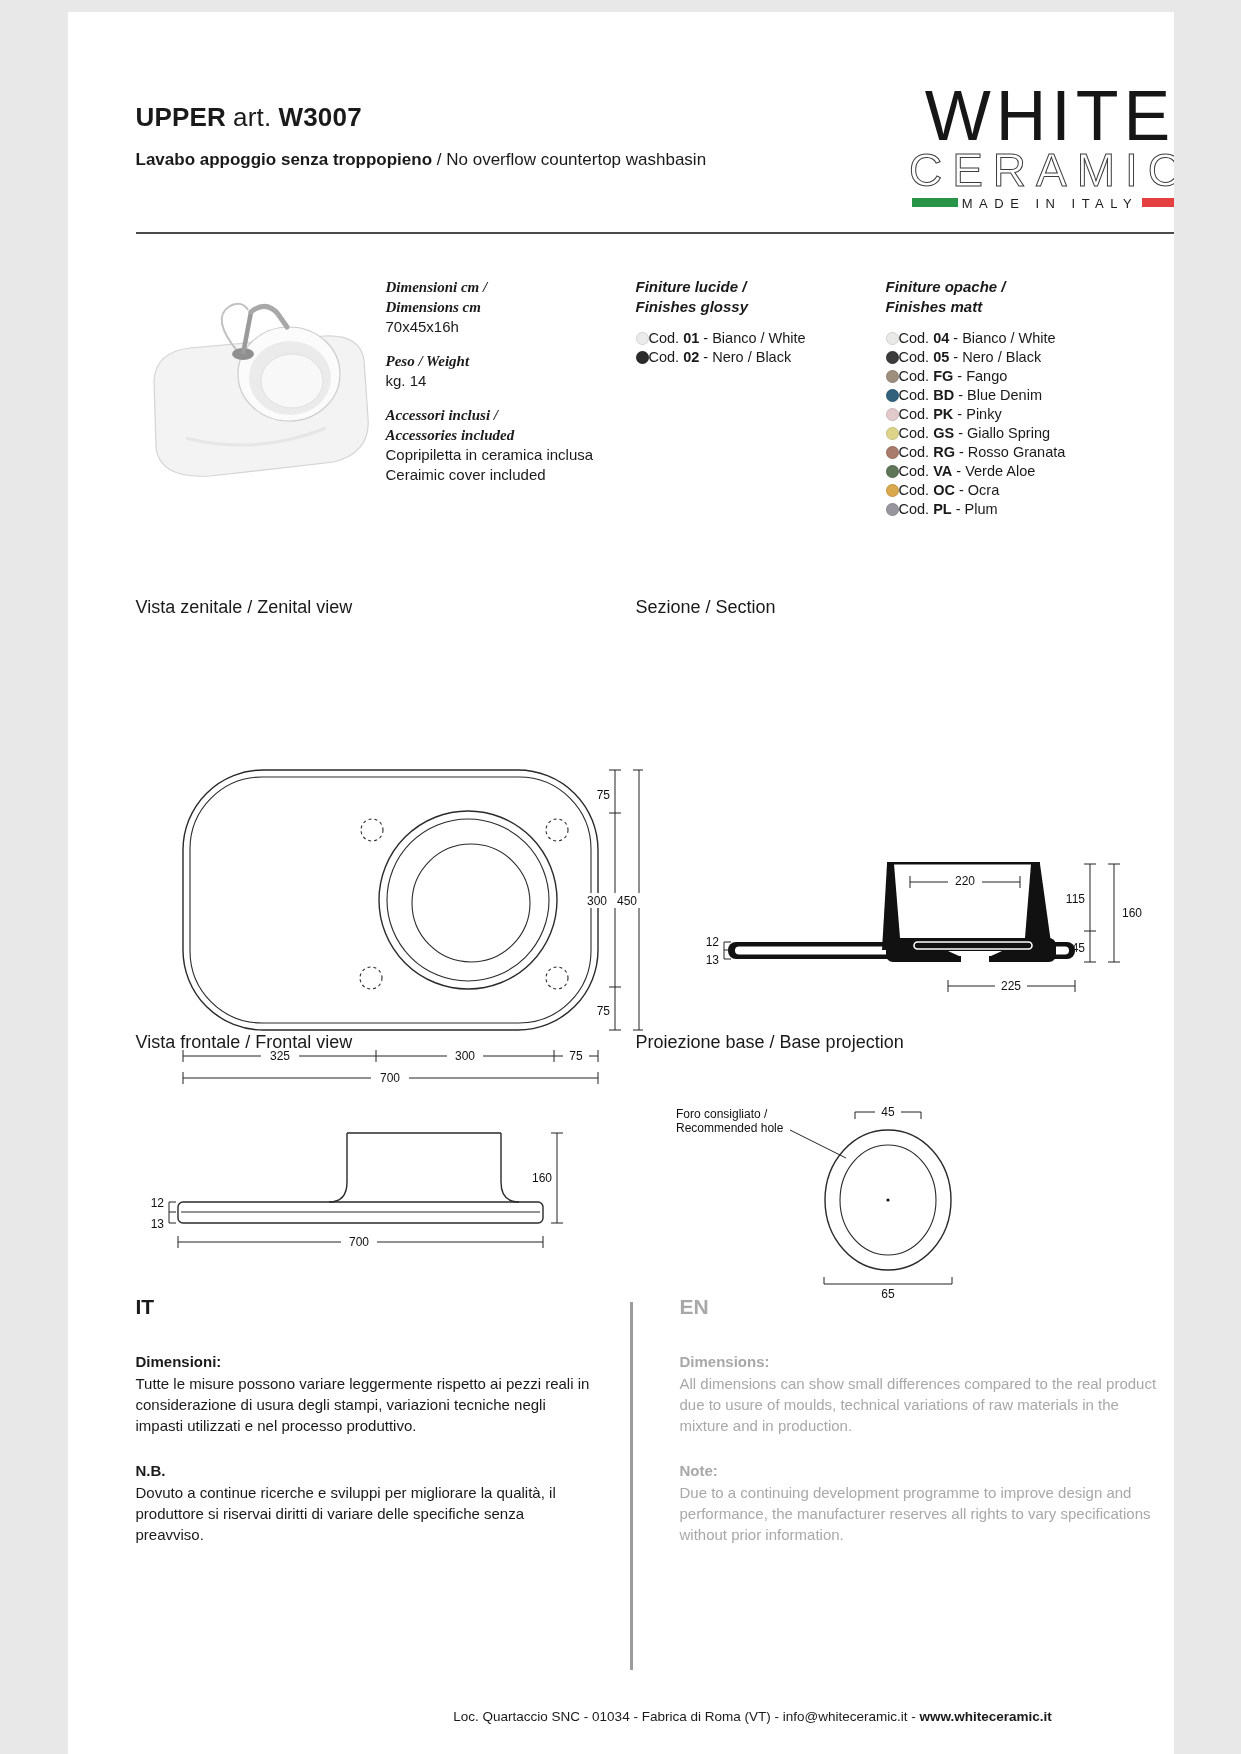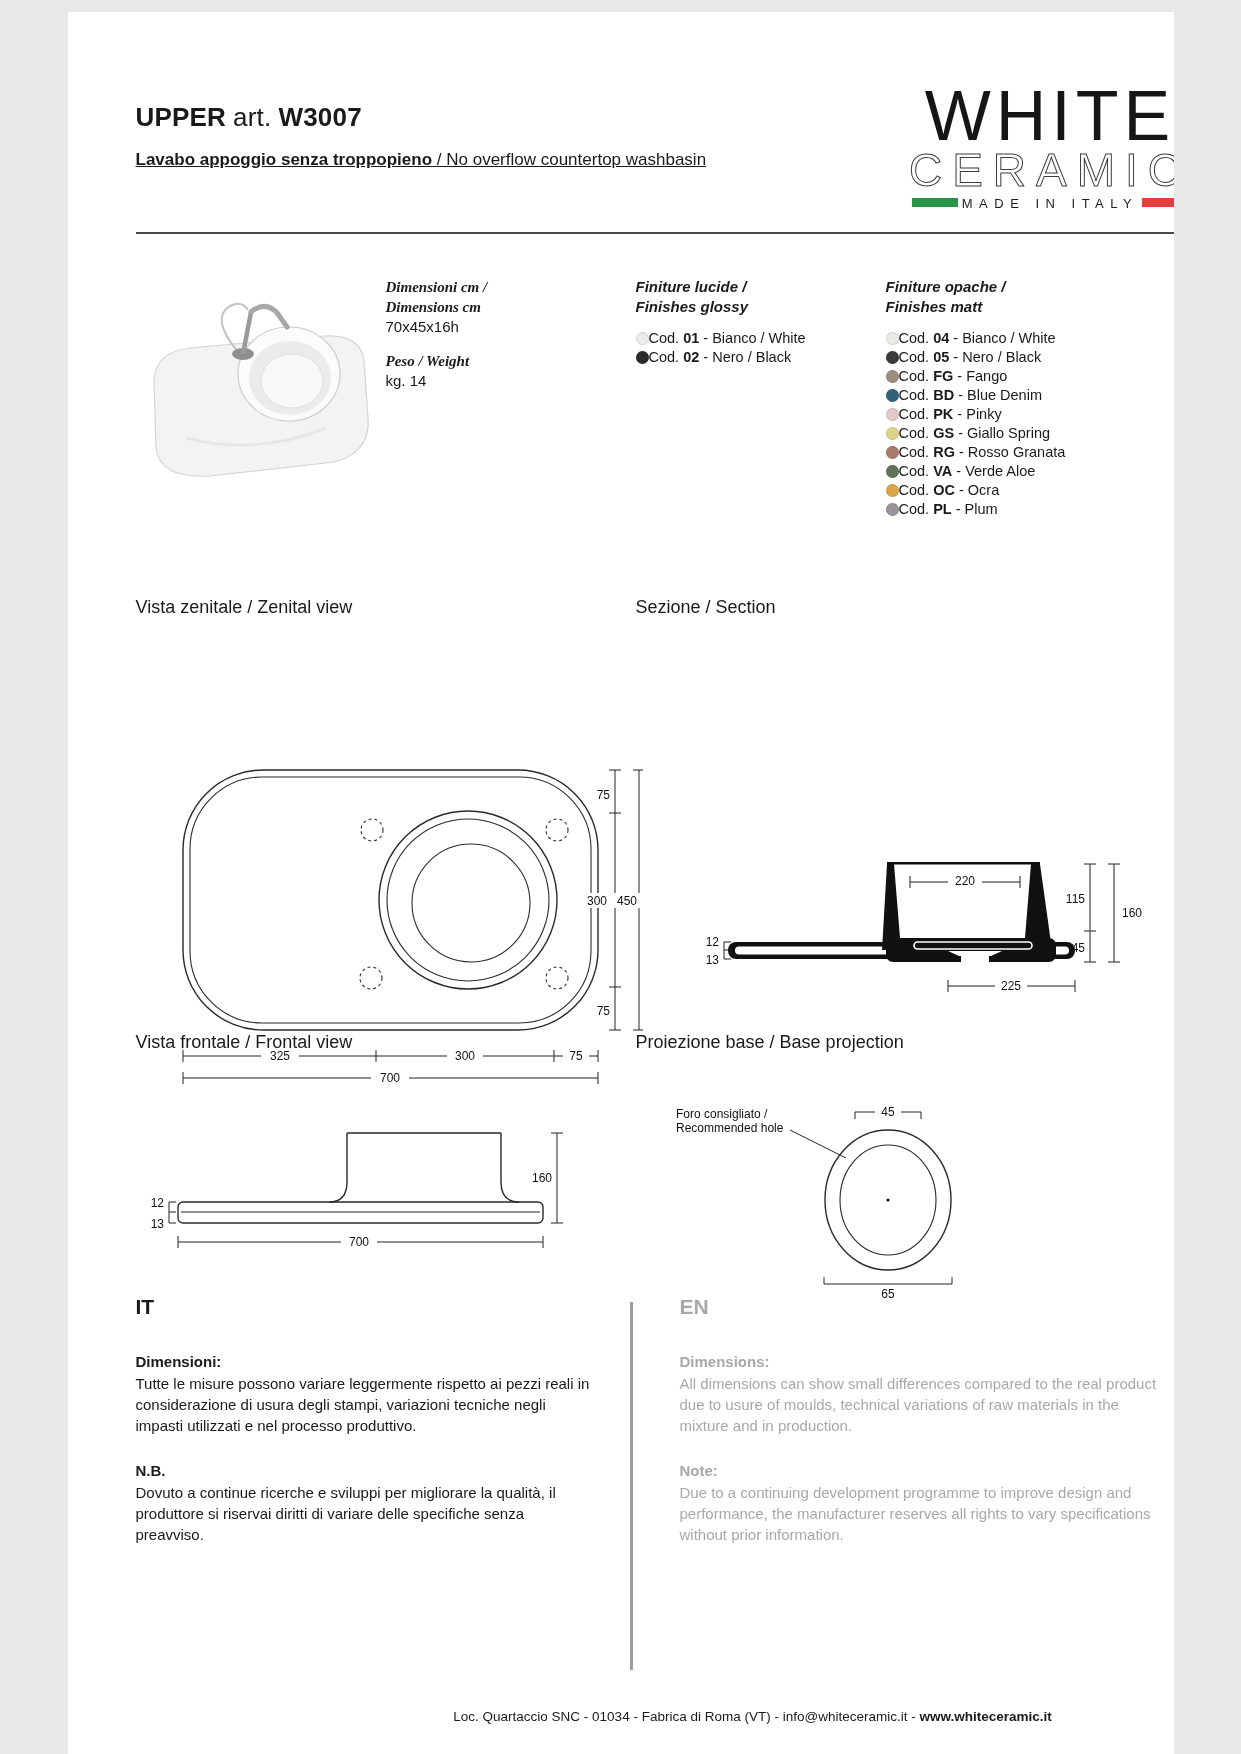--- a/index.html
+++ b/index.html
@@ -3,21 +3,21 @@
 <meta charset="utf-8">
 <style>
   html,body{margin:0;padding:0;background:#e8e8e8;}
   .page{position:relative;width:1106px;height:1754px;margin:12px auto;background:#ffffff;
         font-family:"Liberation Sans",sans-serif;color:#1a1a1a;overflow:hidden;}
   .abs{position:absolute;}
   
   .title{font-size:26px;letter-spacing:.2px;}
   .title b{font-weight:bold;}
   .title .mid{font-weight:normal;margin:0 7px;}
-  .subtitle{font-size:17px;text-decoration:underline;}
+  .subtitle{font-size:17px;}
   .subtitle b{font-weight:bold;}
   .rule{height:2px;background:#4a4a4a;}
   
   .spec-label{font-weight:bold;font-style:italic;font-size:15px;line-height:20px;font-family:Liberation Serif, serif;}
   .spec-value{font-size:15px;line-height:20px;}
   .spec-group{margin-bottom:14px;}
   .fin-title{font-weight:bold;font-style:italic;font-size:15px;line-height:20px;margin-bottom:14px;}
   .finish-row{display:flex;align-items:center;gap:0;font-size:14.5px;line-height:15px;margin-bottom:4px;}
   .dot{width:13px;height:13px;border-radius:50%;flex:0 0 13px;box-shadow:inset 0 0 0 1px rgba(0,0,0,.10);}
   .finish-row b{font-weight:bold;}
@@ -83,20 +83,26 @@
 
   <div class="abs" style="left:318px;top:265px;width:240px;">
     <div class="spec-group">
       <div class="spec-label">Dimensioni cm /</div>
       <div class="spec-label">Dimensions cm</div>
       <div class="spec-value">70x45x16h</div>
     </div>
     <div class="spec-group">
       <div class="spec-label">Peso / Weight</div>
       <div class="spec-value">kg. 14</div>
+    </div>
+    <div class="spec-group">
+      <div class="spec-label">Accessori inclusi /</div>
+      <div class="spec-label">Accessories included</div>
+      <div class="spec-value">Copripiletta in ceramica inclusa</div>
+      <div class="spec-value">Ceraimic cover included</div>
     </div>
   </div>
 
   <div class="abs" style="left:568px;top:265px;width:245px;">
     <div class="fin-title">
       <div>Finiture lucide /</div>
       <div>Finishes glossy</div>
     </div>
     <div class="finish-row">
       <span class="dot" style="background: rgb(235, 235, 235);"></span>

